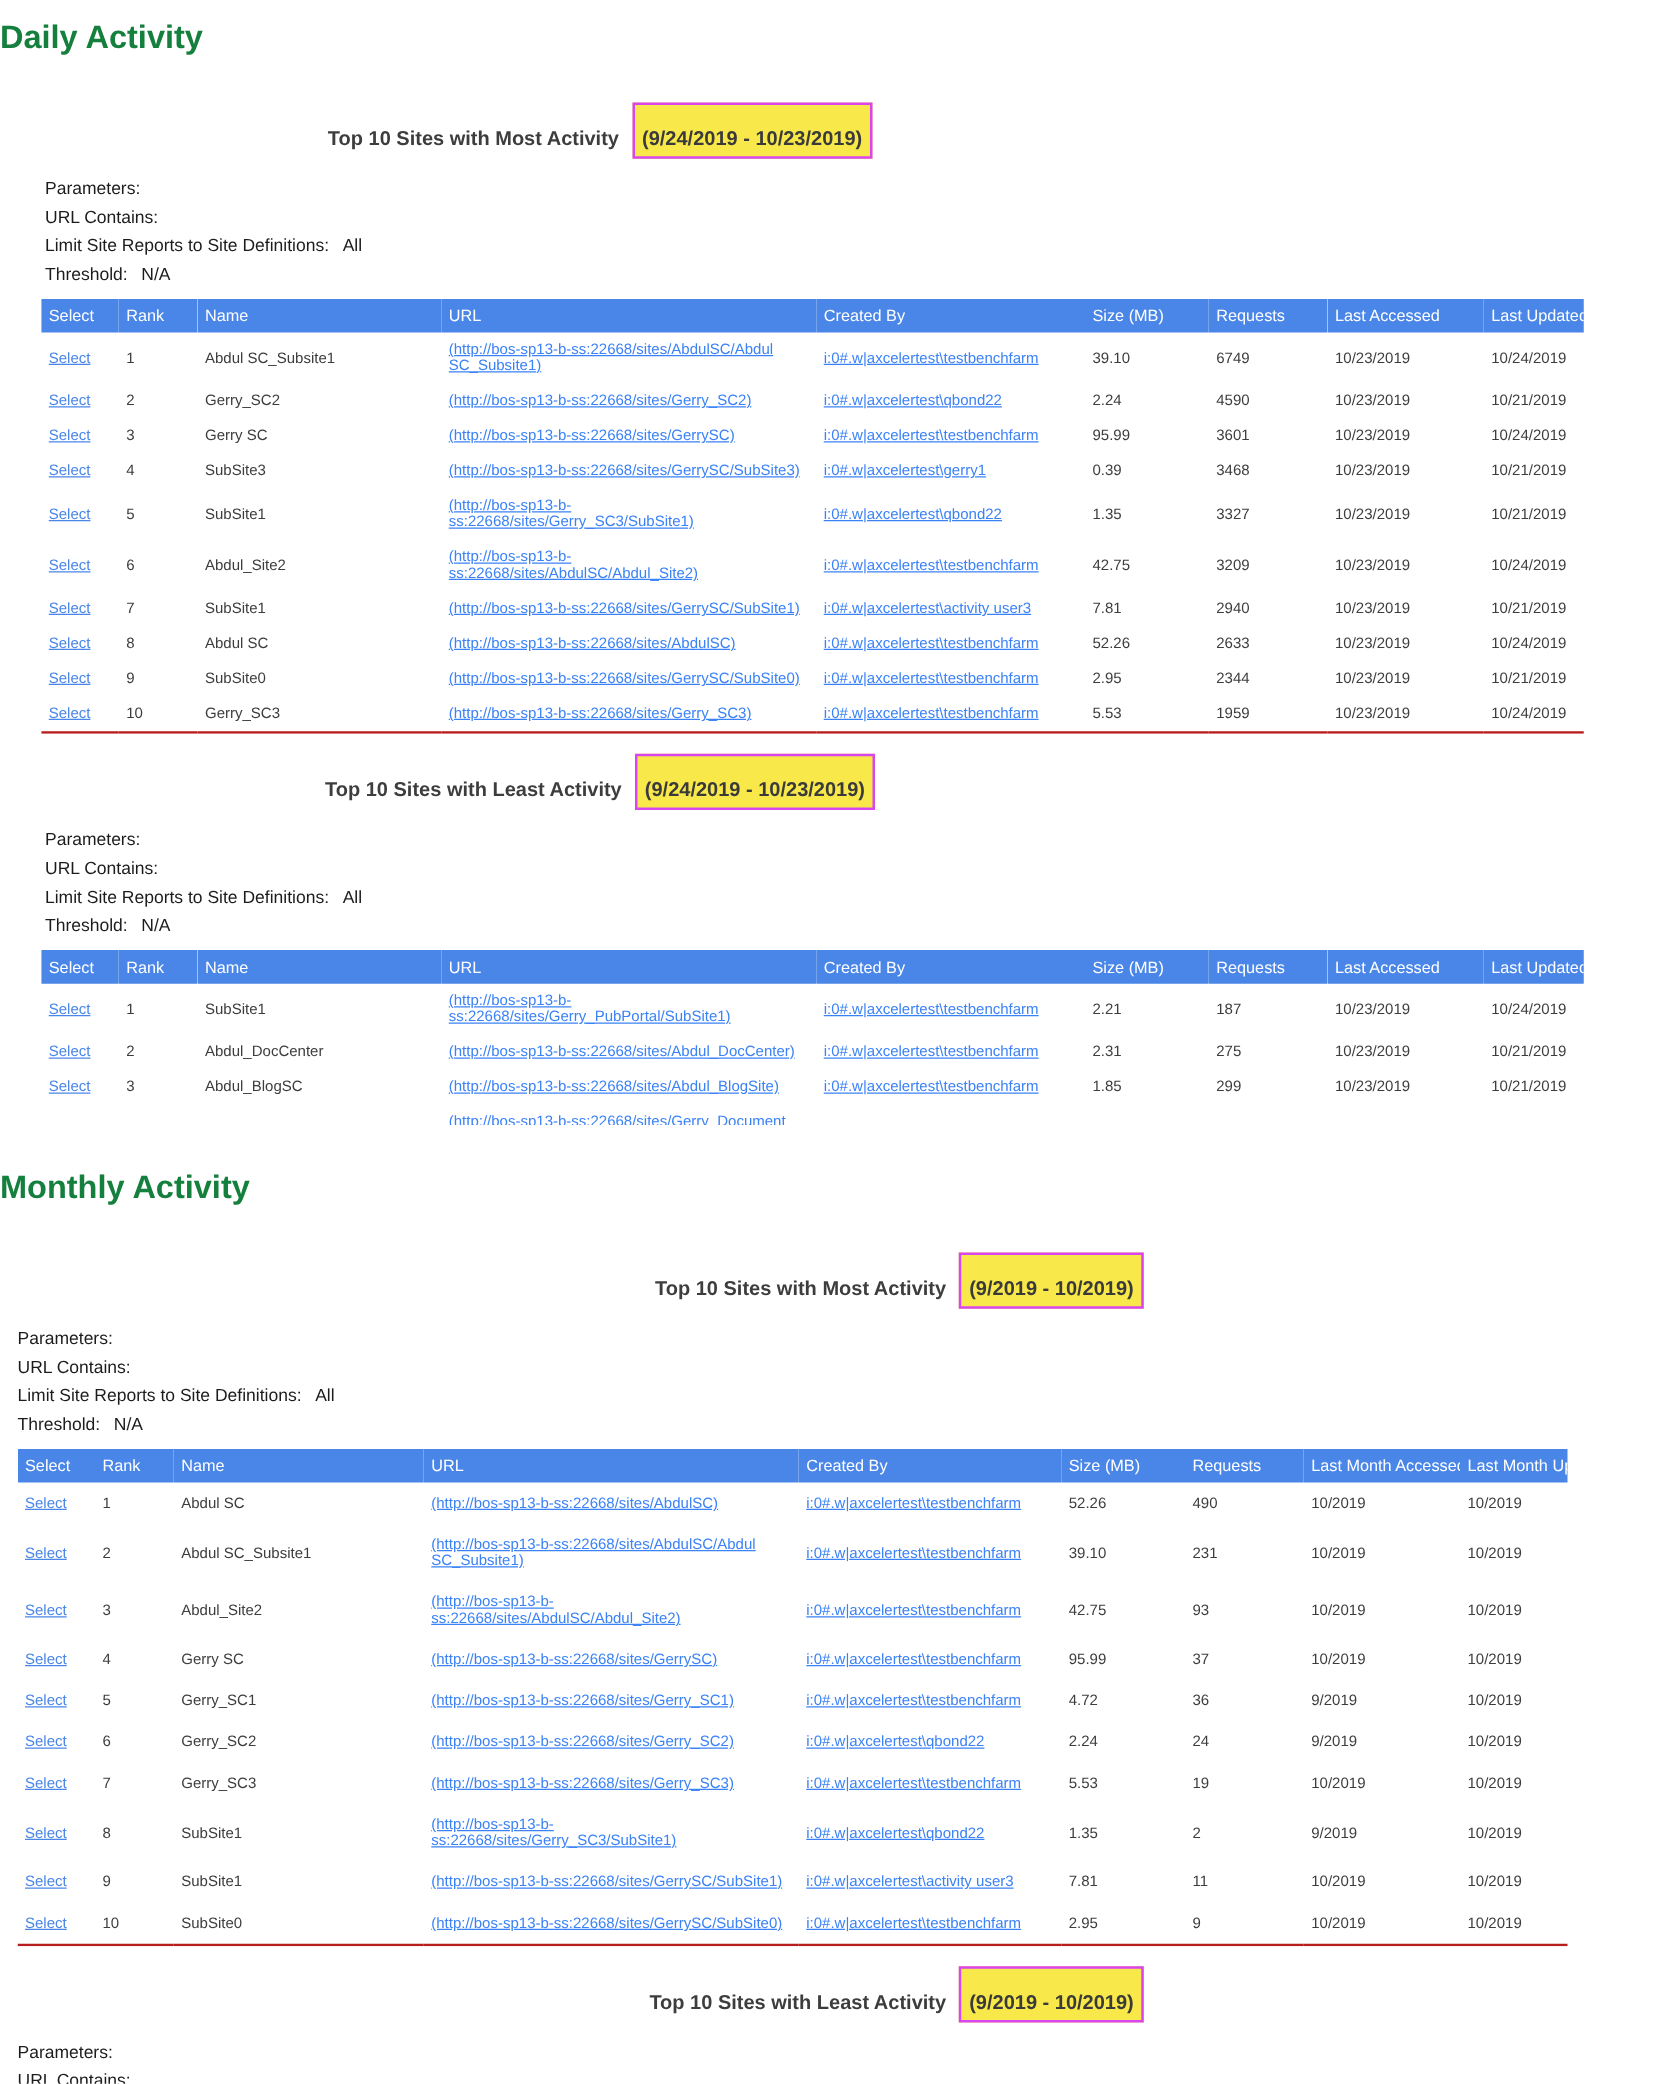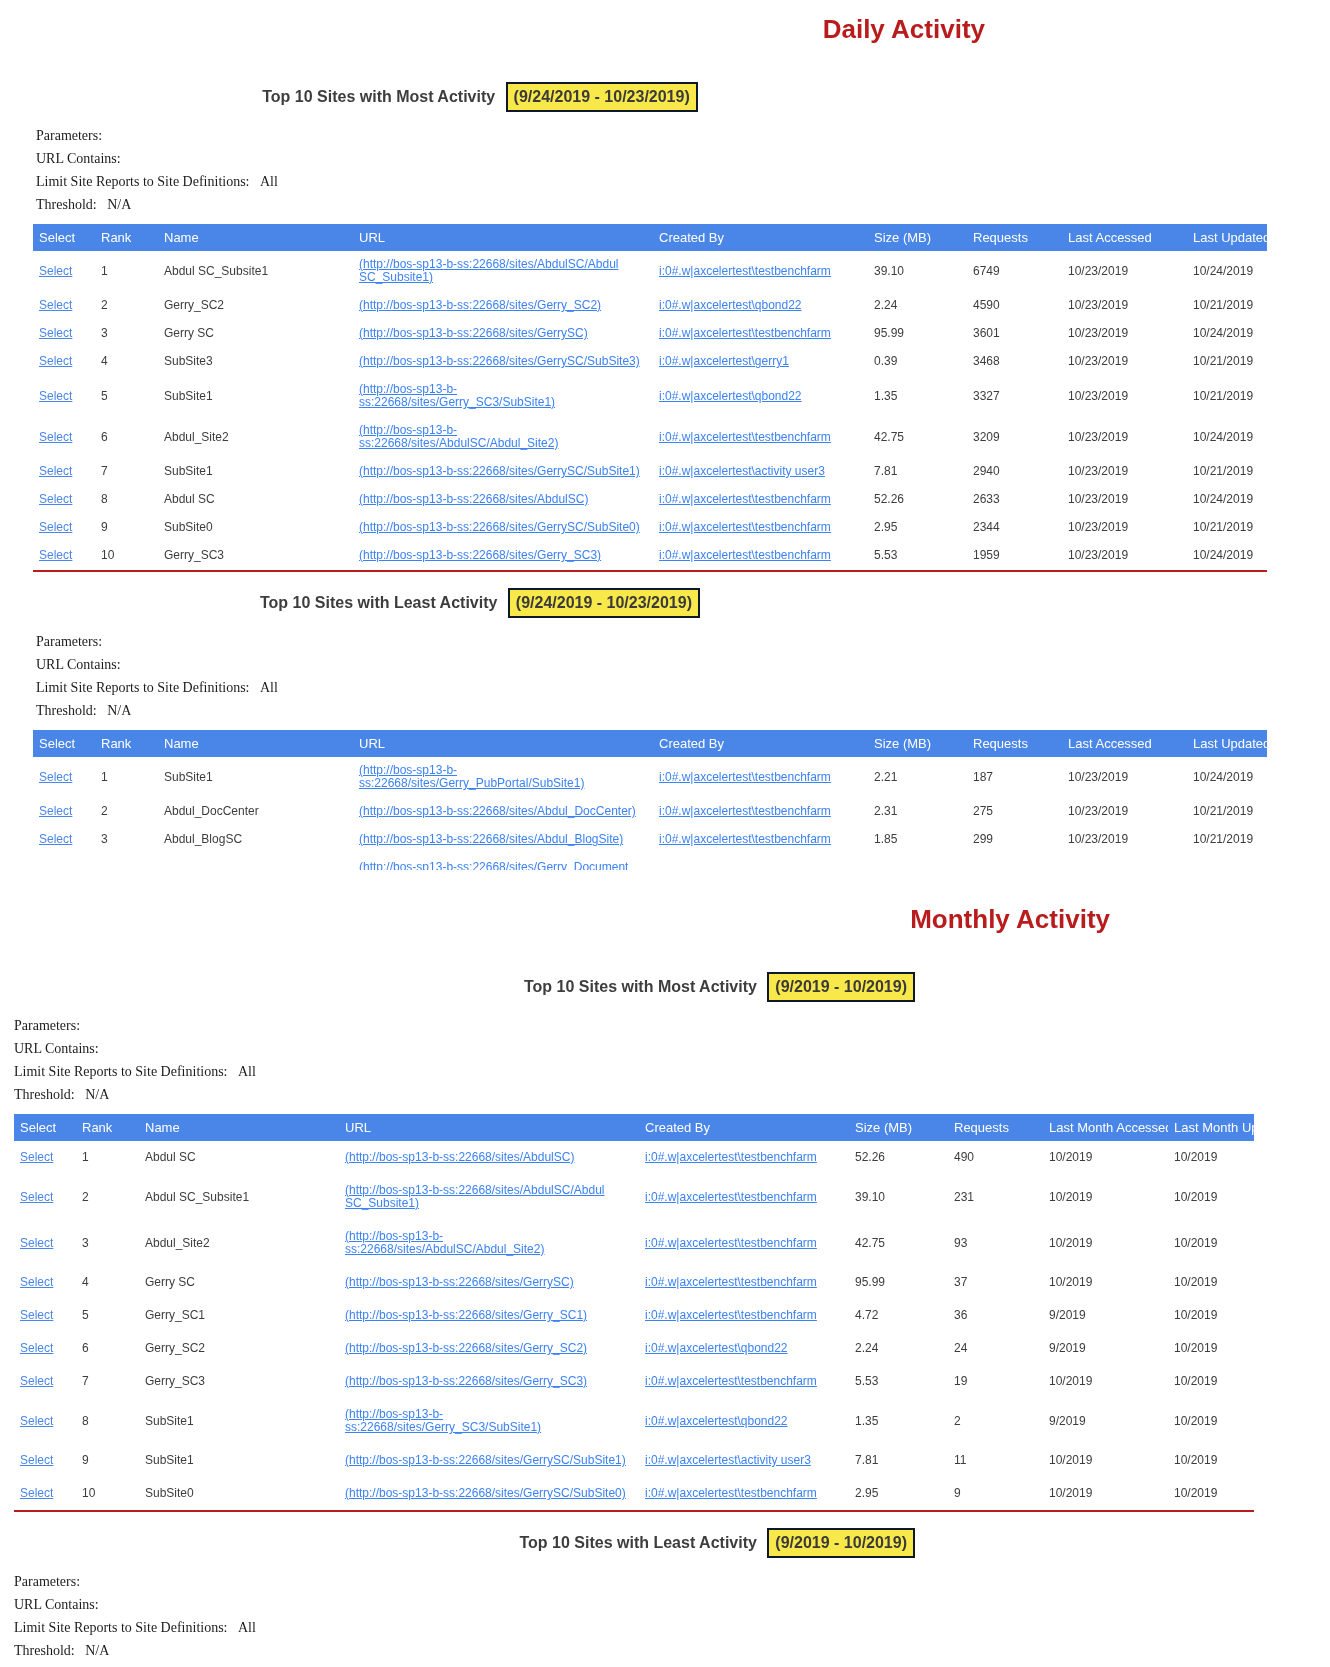--- a/index.html
+++ b/index.html
@@ -8,44 +8,44 @@
     width: 1330px; height: 1667px; overflow: hidden;
     background: #ffffff;
     font-family: "Liberation Sans", "DejaVu Sans", sans-serif;
   }
   #report-root { position: relative; width: 1330px; }
 
   .section-daily { padding-top: 14px; }
   .section-monthly { margin-top: 34px; }
 
   .main-title {
-    font-size: 26px; font-weight: bold; color: #b91c1c;
-    text-align: right; line-height: 30px; margin-bottom: 38px;
+    font-size: 26px; font-weight: bold; color: #15803d;
+    text-align: left; line-height: 30px; margin-bottom: 38px;
   }
   .section-daily .main-title { width: 985px; }
   .section-monthly .main-title { width: 1110px; }
 
   .sub-heading {
     text-align: center; font-size: 16px; font-weight: bold;
     color: #3d3d3d; margin-bottom: 12px; line-height: 22px;
   }
   .section-daily .sub-heading { width: 960px; }
   .section-monthly .sub-heading { width: 915px; text-align: right; }
   .subsection + .subsection { margin-top: 16px; }
 
   .date-highlight {
-    background: #f8e84a; border: 2px solid #0f172a;
-    padding: 2px 6px 2px; margin-left: 6px; display: inline-block;
+    background: #f8e84a; border: 2px solid #d946ef;
+    padding: 17px 6px 2px; margin-left: 6px; display: inline-block;
     color: #3a3a3a;
   }
 
   .params { font-size: 14px; color: #1c1c1c; margin-bottom: 8px; }
   .section-daily .params { margin-left: 36px; }
   .section-monthly .params { margin-left: 14px; }
-  .param-line { height: 23px; line-height: 23px; font-family: Liberation Serif, serif; }
+  .param-line { height: 23px; line-height: 23px; }
   .param-value { margin-left: 7px; margin-top: 28px; }
 
   .table-wrap { overflow: hidden; }
   .section-daily .table-wrap { margin-left: 33px; }
   .section-monthly .table-wrap { margin-left: 14px; width: 1240px; }
   .sub-daily-least .table-wrap { height: 140px; }
 
   table.data-table {
     border-collapse: collapse; table-layout: fixed;
     border-bottom: 2px solid #b91c1c;

